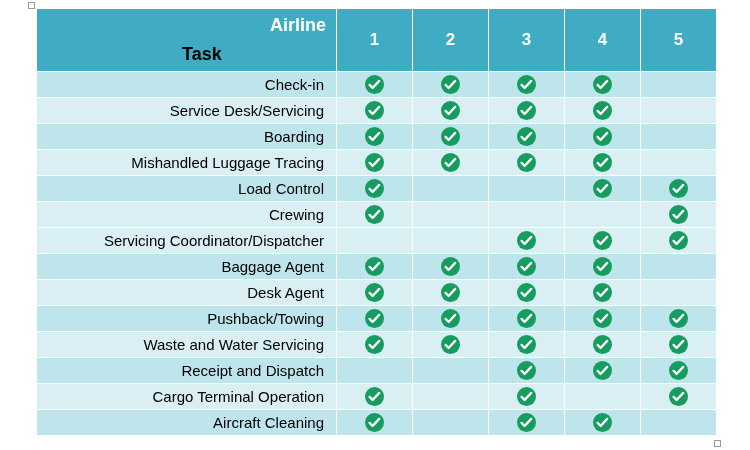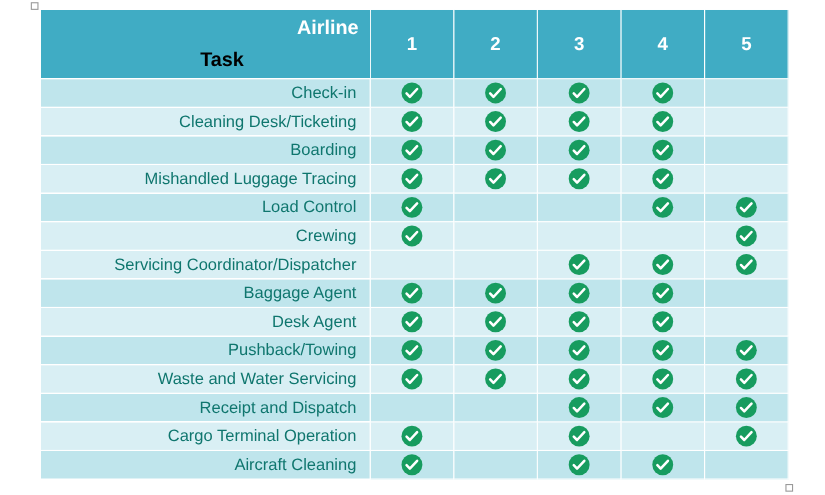--- a/index.html
+++ b/index.html
@@ -82,21 +82,21 @@
     color: #000000;
     font-weight: bold;
     font-size: 18px;
   }
 
   
   td.task-cell {
     text-align: right;
     padding: 0 12px 0 6px;
     font-size: 15px;
-    color: #0f766e;
+    color: #000000;
     height: 25px;
     border: 1px solid #ffffff;
     white-space: nowrap;
     overflow: hidden;
   }
   td.mark-cell {
     text-align: center;
     vertical-align: middle;
     height: 25px;
     border: 1px solid #ffffff;
@@ -159,21 +159,21 @@
                 </svg></span></td>
             <td class="mark-cell"><span class="check"><svg width="19" height="19" viewBox="0 0 19 19">
                   <path d="M4.6 9.9 L7.6 13.0 L14.2 5.9" fill="none" stroke="#ffffff" stroke-width="2.3" stroke-linecap="round" stroke-linejoin="round"></path>
                 </svg></span></td>
             <td class="mark-cell"><span class="check"><svg width="19" height="19" viewBox="0 0 19 19">
                   <path d="M4.6 9.9 L7.6 13.0 L14.2 5.9" fill="none" stroke="#ffffff" stroke-width="2.3" stroke-linecap="round" stroke-linejoin="round"></path>
                 </svg></span></td>
             <td class="mark-cell"><span class="check hidden"></span></td>
           </tr>
           <tr class="band-b">
-            <td class="task-cell">Cleaning Desk/Ticketing</td>
+            <td class="task-cell">Service Desk/Servicing</td>
             <td class="mark-cell"><span class="check"><svg width="19" height="19" viewBox="0 0 19 19">
                   <path d="M4.6 9.9 L7.6 13.0 L14.2 5.9" fill="none" stroke="#ffffff" stroke-width="2.3" stroke-linecap="round" stroke-linejoin="round"></path>
                 </svg></span></td>
             <td class="mark-cell"><span class="check"><svg width="19" height="19" viewBox="0 0 19 19">
                   <path d="M4.6 9.9 L7.6 13.0 L14.2 5.9" fill="none" stroke="#ffffff" stroke-width="2.3" stroke-linecap="round" stroke-linejoin="round"></path>
                 </svg></span></td>
             <td class="mark-cell"><span class="check"><svg width="19" height="19" viewBox="0 0 19 19">
                   <path d="M4.6 9.9 L7.6 13.0 L14.2 5.9" fill="none" stroke="#ffffff" stroke-width="2.3" stroke-linecap="round" stroke-linejoin="round"></path>
                 </svg></span></td>
             <td class="mark-cell"><span class="check"><svg width="19" height="19" viewBox="0 0 19 19">

